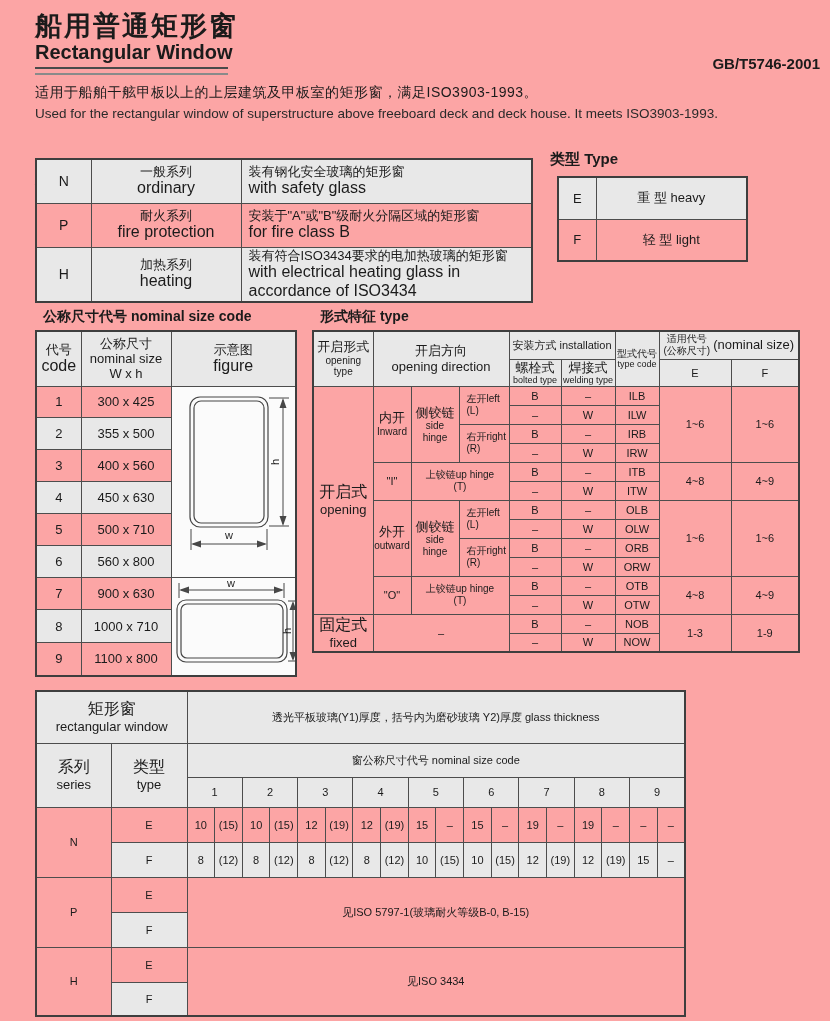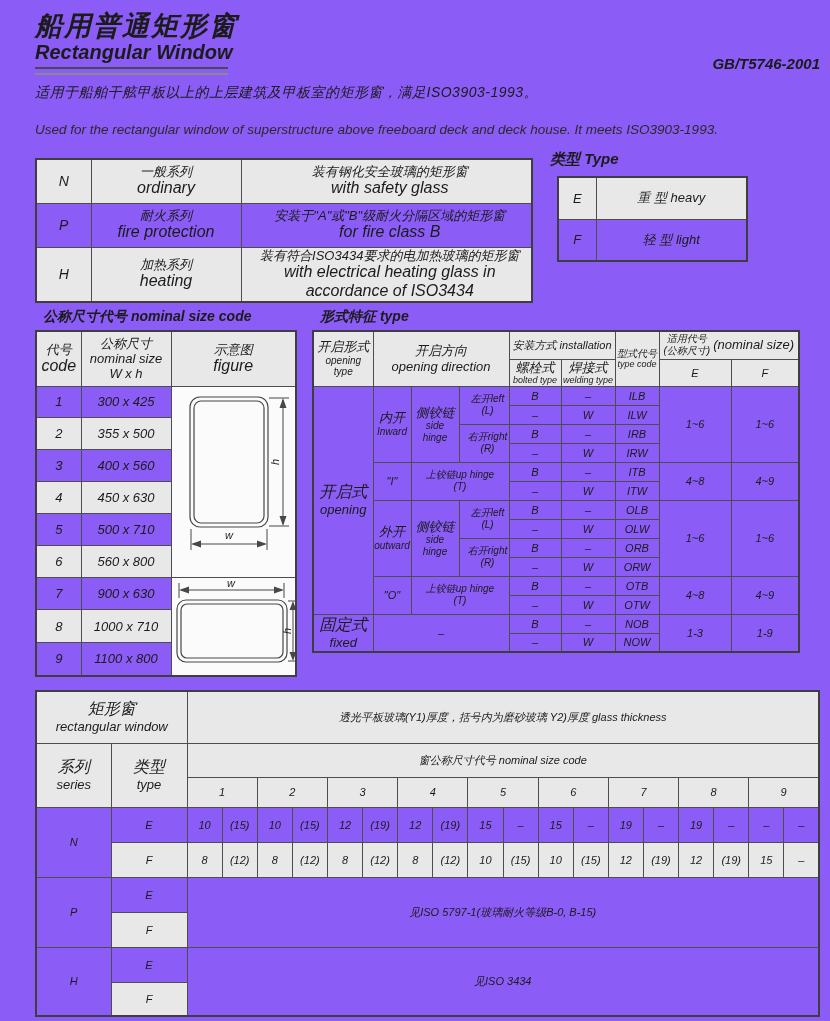--- a/index.html
+++ b/index.html
@@ -1,34 +1,34 @@
 <!DOCTYPE html>
 <html><head>
 <meta charset="utf-8">
 <style>
   html,body{margin:0;padding:0;background:#ffffff;}
-  .page{position:relative;width:830px;height:1021px;background:#8b5cf6;
-        font-family:"Liberation Sans",sans-serif;color:#1b1b1b;overflow:hidden;font-style:italic;}
+  .page{position:relative;width:830px;height:1021px;background:#fca5a5;
+        font-family:"Liberation Sans",sans-serif;color:#1b1b1b;overflow:hidden;}
   .abs{position:absolute;}
   
   .title-zh{left:35px;top:8px;font-size:27px;font-weight:bold;letter-spacing:2px;}
   .title-en{left:35px;top:41px;font-size:20px;font-weight:bold;}
   .title-rule{left:35px;top:67px;width:193px;height:4px;
               border-top:2px solid #4a4a4a;border-bottom:2px solid #8a8a8a;}
   .standard{left:640px;top:55px;width:180px;text-align:right;font-size:15px;font-weight:bold;}
   .desc-zh{left:35px;top:84px;font-size:14px;letter-spacing:0.5px;}
-  .desc-en{left:35px;top:122px;font-size:13.5px;color:#2a2a2a;}
+  .desc-en{left:35px;top:106px;font-size:13.5px;color:#2a2a2a;}
   .sec-label{font-weight:bold;font-size:15px;}
   .sec-label-sm{font-weight:bold;font-size:14px;margin-left:8px;}
   
   table{border-collapse:collapse;table-layout:fixed;}
   table.t{border:2px solid #3e3e3e;}
   td{border:1px solid #4d4d4d;text-align:center;vertical-align:middle;padding:0;overflow:hidden;}
   .shade{background:#e8e8e8;}
-  .l{text-align:center;padding-left:7px;}
+  .l{text-align:left;padding-left:7px;}
   .b{display:block;line-height:1.18;}
   .s9{font-size:9px;} .s10{font-size:10px;} .s11{font-size:13px;}
   .s12{font-size:16px;} .s13{font-size:13px;} .s14{font-size:14px;}
   .form td{font-size:11px;}
   .glass td{font-size:11px;}
   svg .fig{fill:none;stroke:#474747;stroke-width:1.2;}
   svg .dim{stroke:#474747;stroke-width:1;}
   svg .ah{fill:#474747;stroke:none;}
   svg text{font-family:"Liberation Sans",sans-serif;font-size:11px;fill:#222;}
 </style>
@@ -385,21 +385,21 @@
       <td rowspan="2" class="s12">1-9</td>
     </tr>
     <tr style="height:19px">
       <td>–</td>
       <td>W</td>
       <td>NOW</td>
     </tr>
   </tbody>
     </table>
 
-  <table class="t abs glass" style="left:35px;top:690px;width:785px;">
+  <table class="t abs glass" style="left:35px;top:690px;width:651px;">
     <colgroup>
       <col style="width:75px">
         <col style="width:76px">
       <col>
         <col>
         <col>
         <col>
         <col>
         <col>
         <col>

